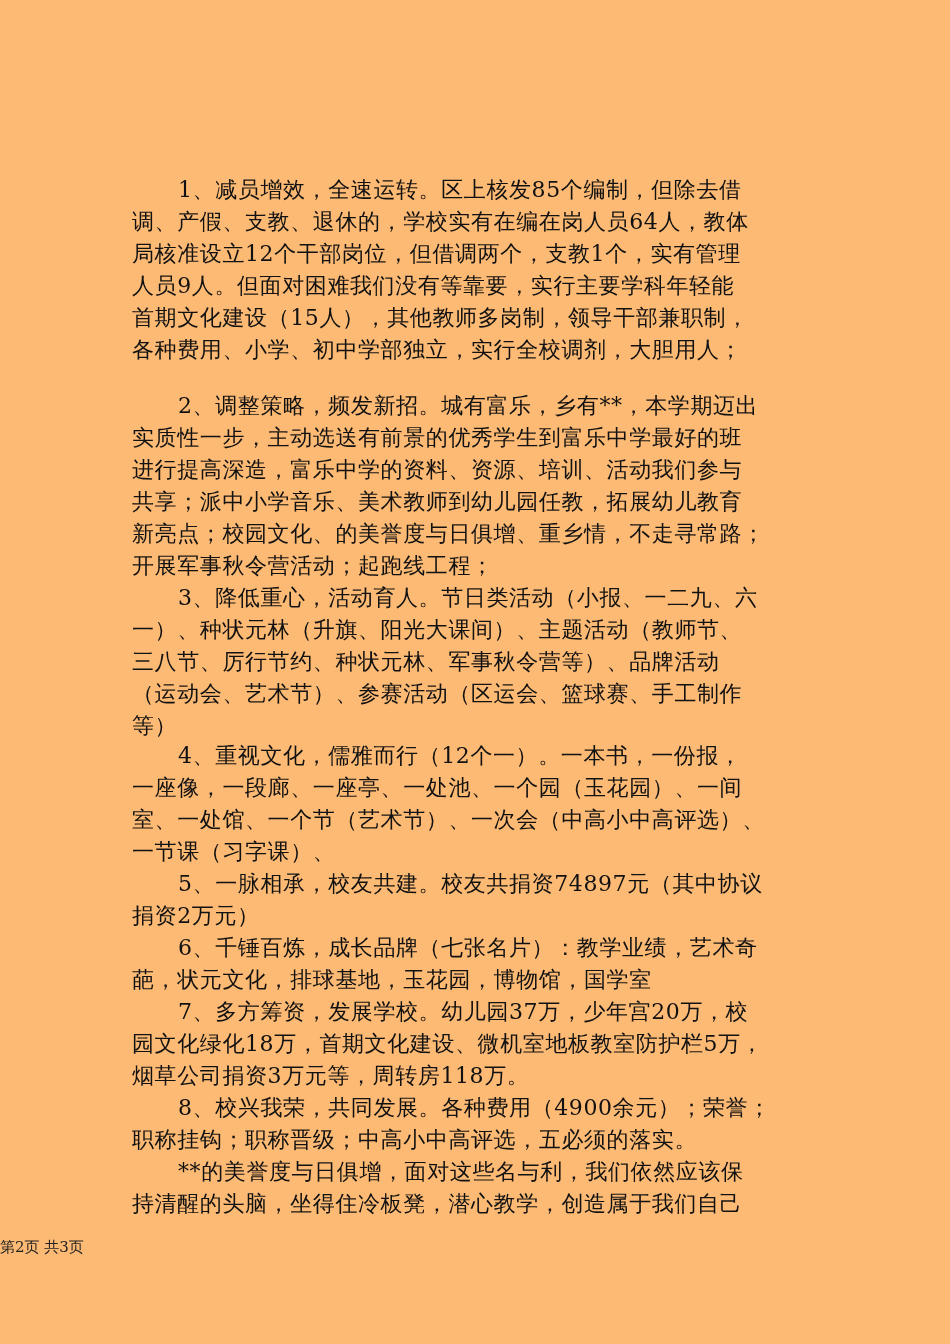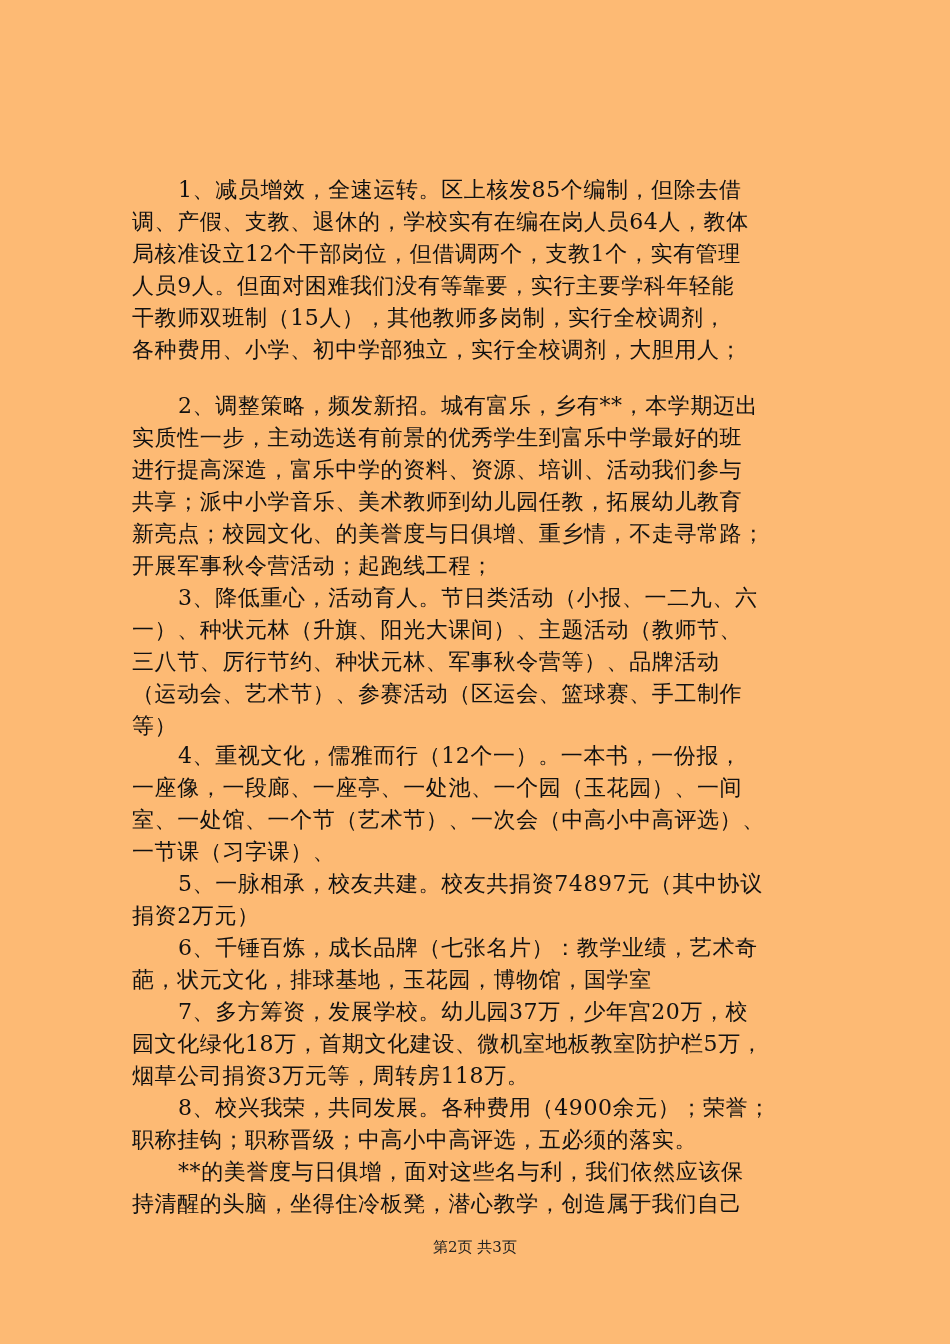--- a/index.html
+++ b/index.html
@@ -9,36 +9,36 @@
       background: #fdba74;
     }
     .line {
       position: absolute; left: 132px; width: 700px;
       font-family: "DejaVu Serif", "Liberation Serif", serif;
       font-size: 22px; line-height: 28px; color: #111111;
       white-space: nowrap; letter-spacing: 0.6px;
     }
     .line.indent { left: 178px; }
     .footer {
-      position: absolute; top: 1238px; left: 0; width: 950px; text-align: center;
+      position: absolute; top: 1238px; left: 0; width: 950px; text-align: left;
       font-family: "DejaVu Serif", "Liberation Serif", serif;
       font-size: 15px; color: #222222;
     }
   </style>
 </head>
 <body>
 
 <div class="page">
 
   <div>
     <div class="line indent" style="top:176px">1、减员增效，全速运转。区上核发85个编制，但除去借</div>
     <div class="line" style="top:208px">调、产假、支教、退休的，学校实有在编在岗人员64人，教体</div>
     <div class="line" style="top:240px">局核准设立12个干部岗位，但借调两个，支教1个，实有管理</div>
     <div class="line" style="top:272px">人员9人。但面对困难我们没有等靠要，实行主要学科年轻能</div>
-    <div class="line" style="top:304px">干教师双班制（15人），其他教师多岗制，实行全校调剂，</div>
+    <div class="line" style="top:304px">首期文化建设（15人），其他教师多岗制，领导干部兼职制，</div>
     <div class="line" style="top:336px">各种费用、小学、初中学部独立，实行全校调剂，大胆用人；</div>
   </div>
 
   <div>
     <div class="line indent" style="top:392px">2、调整策略，频发新招。城有富乐，乡有**，本学期迈出</div>
     <div class="line" style="top:424px">实质性一步，主动选送有前景的优秀学生到富乐中学最好的班</div>
     <div class="line" style="top:456px">进行提高深造，富乐中学的资料、资源、培训、活动我们参与</div>
     <div class="line" style="top:488px">共享；派中小学音乐、美术教师到幼儿园任教，拓展幼儿教育</div>
     <div class="line" style="top:520px">新亮点；校园文化、的美誉度与日俱增、重乡情，不走寻常路；</div>
     <div class="line" style="top:552px">开展军事秋令营活动；起跑线工程；</div>

